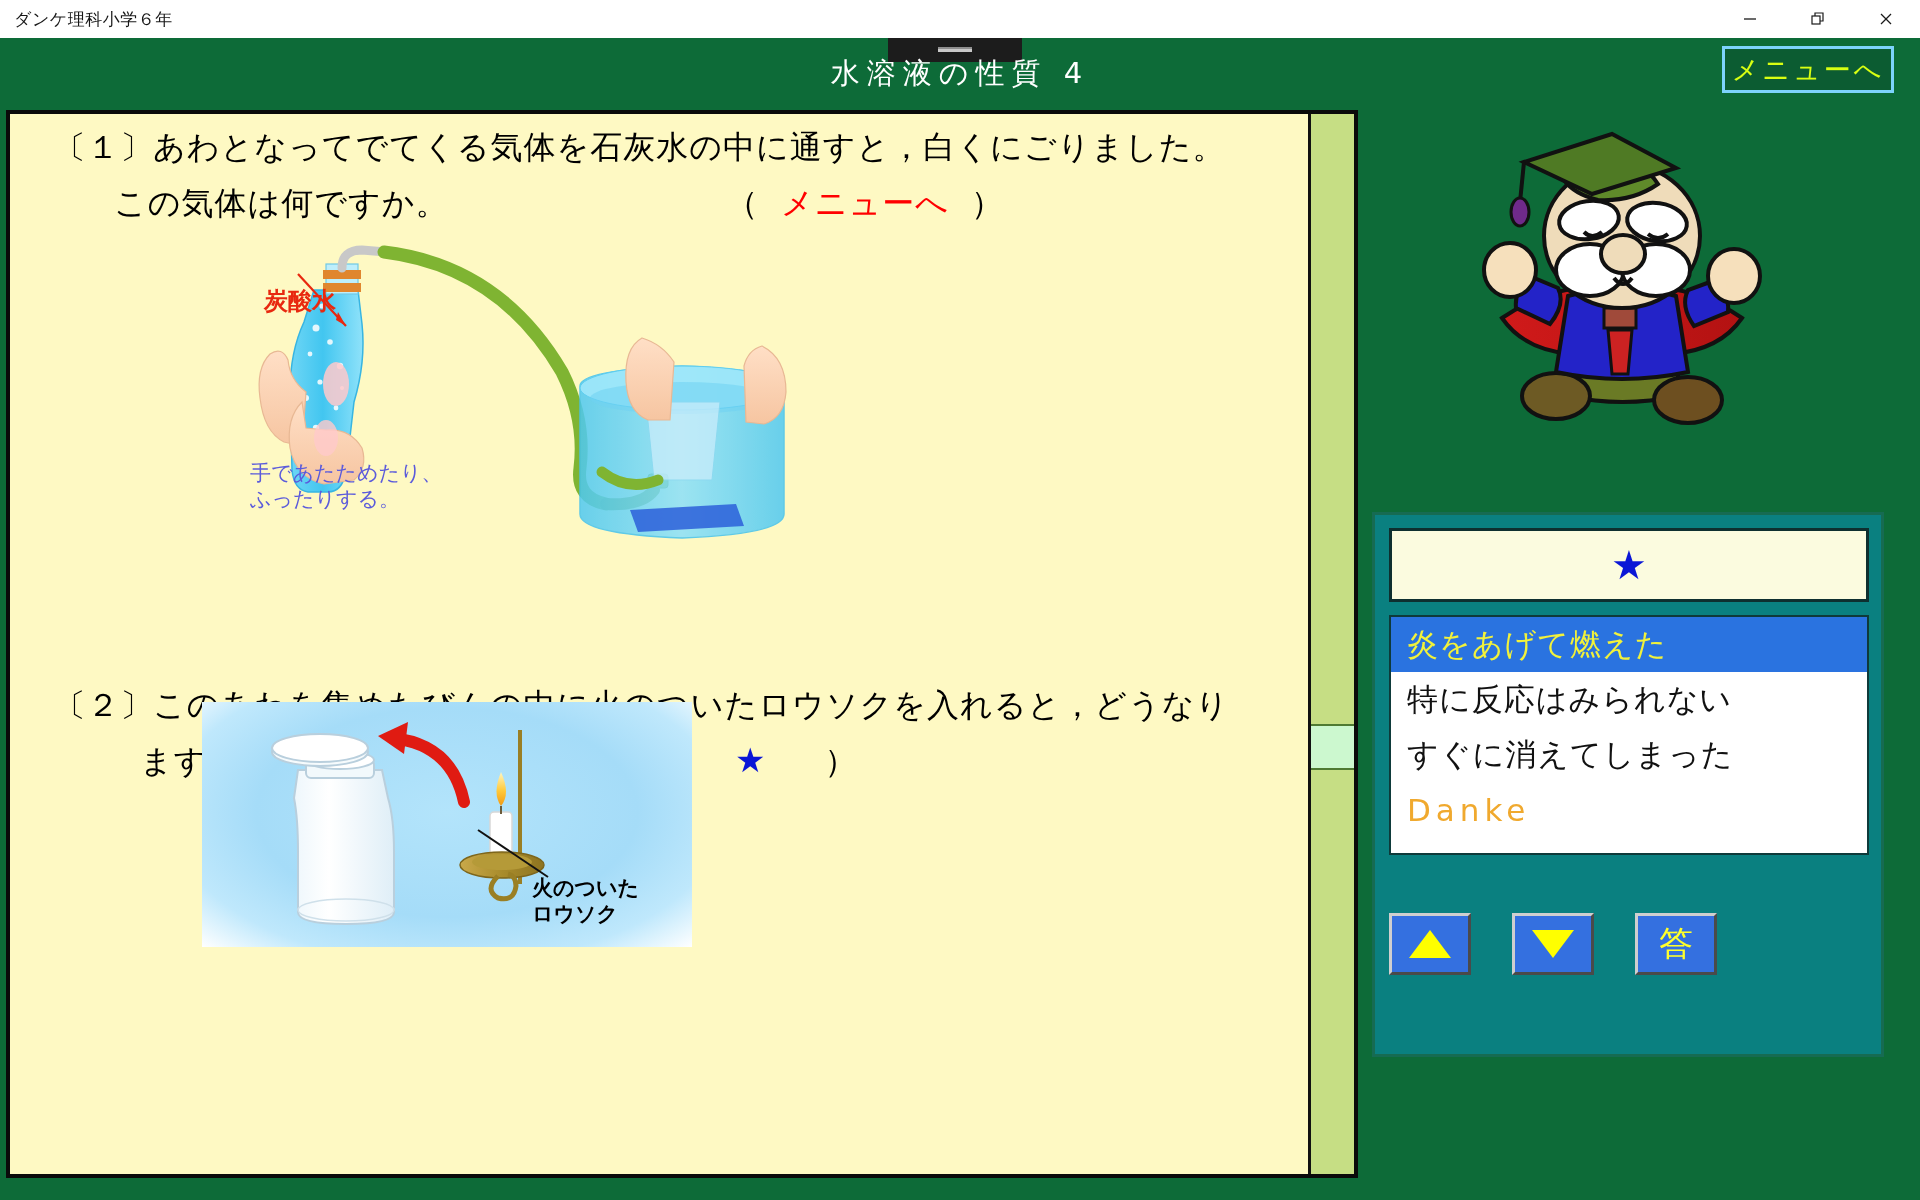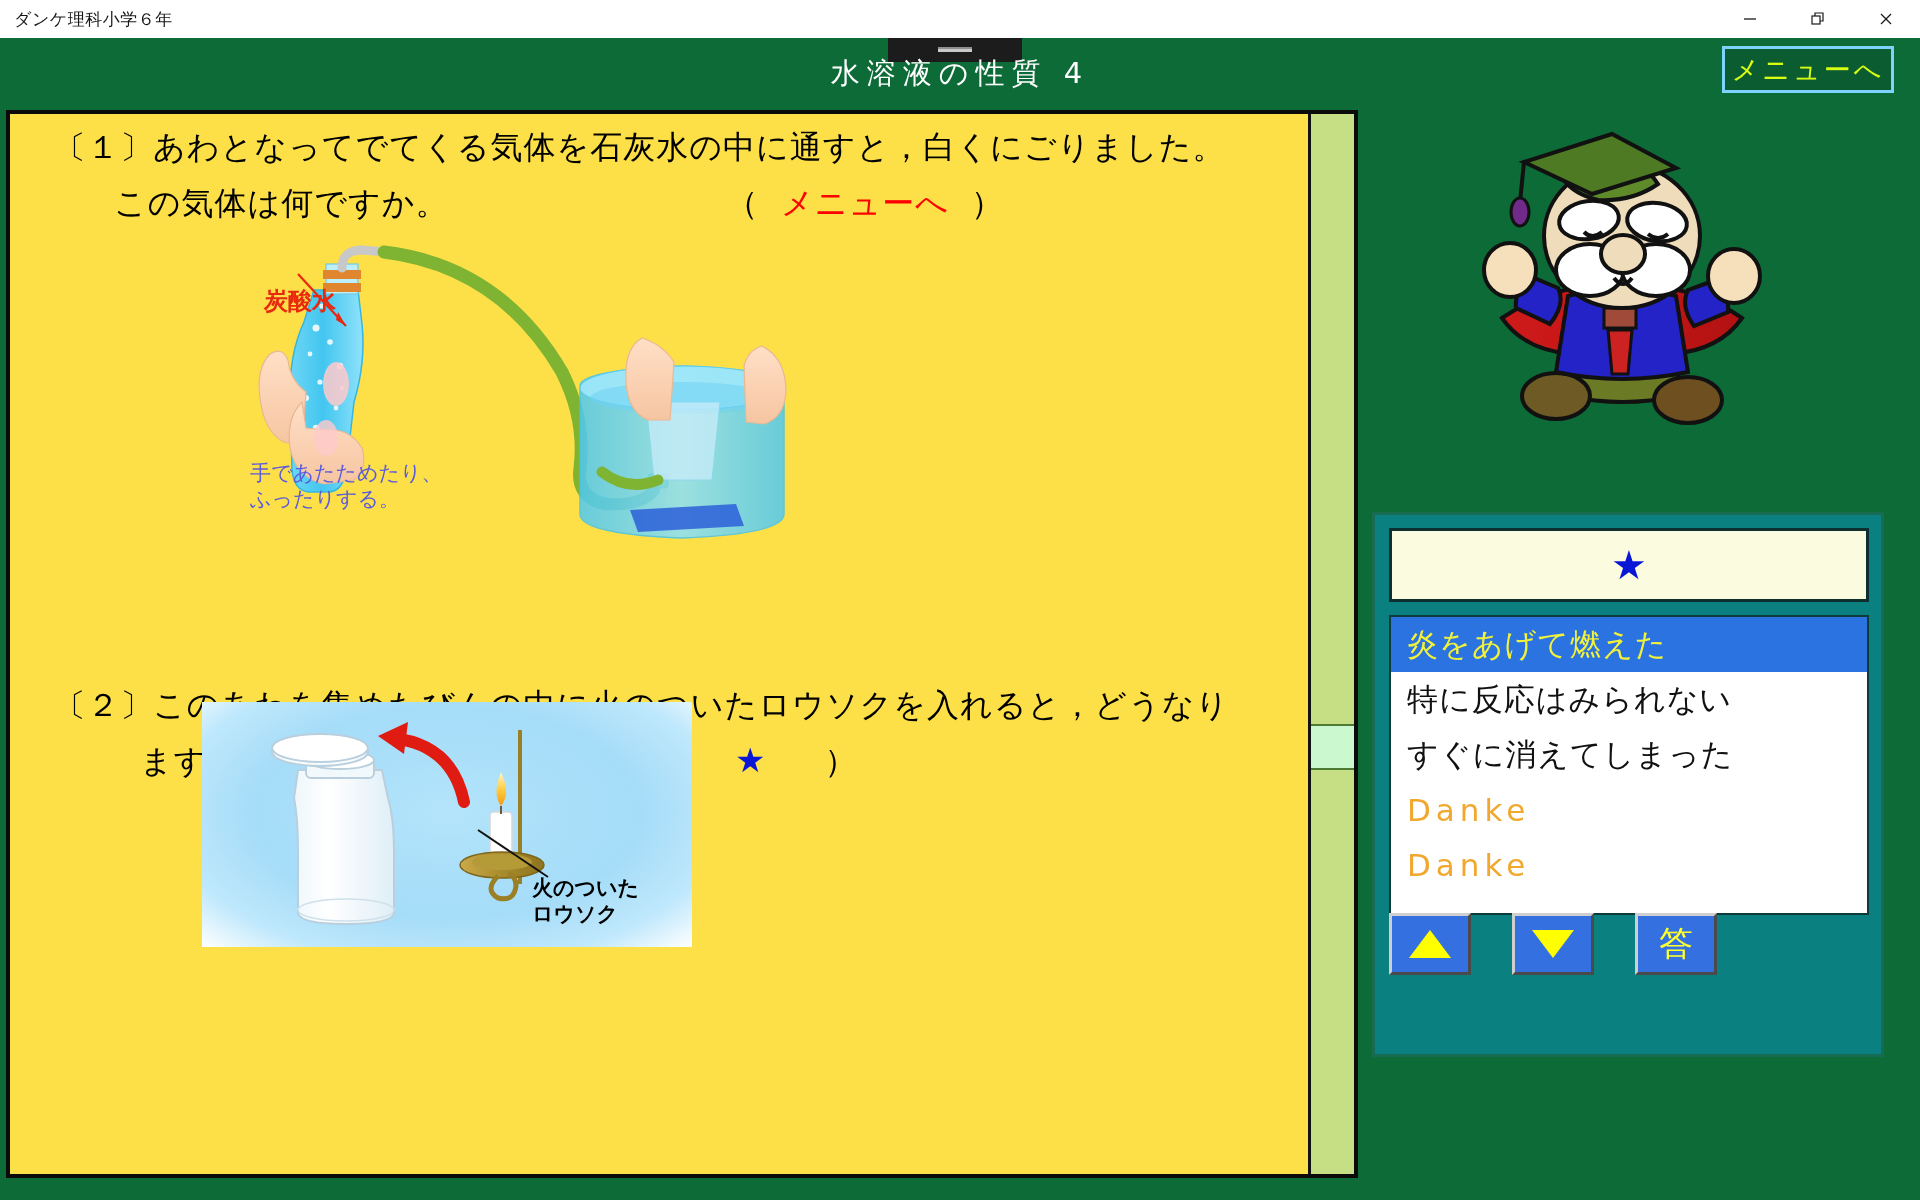--- a/index.html
+++ b/index.html
@@ -49,21 +49,21 @@
     color:#d8ff12;font-size:27px;letter-spacing:3px;cursor:pointer;
     font-family:"DejaVu Sans",sans-serif;box-sizing:border-box;
   }
   
   .doc-wrap{
     position:absolute;left:6px;top:110px;width:1352px;height:1068px;
     border:4px solid #0a0a0a;background:#ffffff;box-sizing:border-box;
     display:flex;
   }
   .doc-page{
-    position:relative;width:1302px;height:100%;background:#fde047;overflow:hidden;
+    position:relative;width:1302px;height:100%;background:#fef9c3;overflow:hidden;
   }
   .scrollbar{
     width:46px;height:100%;background:#c6de84;border-left:3px solid #111;
     position:relative;box-sizing:border-box;
   }
   .scroll-thumb{
     position:absolute;left:0;top:610px;width:100%;height:46px;
     background:#ccf8cf;border-top:2px solid #4f7a33;border-bottom:2px solid #4f7a33;
     box-sizing:border-box;cursor:pointer;
   }
@@ -104,21 +104,21 @@
     position:absolute;left:1372px;top:512px;width:512px;height:545px;
     background:#0a8080;border:3px solid #166b52;box-sizing:border-box;
   }
   .star-box{
     position:absolute;left:14px;top:13px;width:480px;height:74px;
     background:#fbfbdf;border:3px solid #0e2f2f;box-sizing:border-box;
     display:flex;align-items:center;justify-content:center;
   }
   .star-box span{color:#0a16d6;font-size:40px;line-height:40px;}
   .choice-list{
-    position:absolute;left:14px;top:100px;width:480px;height:300px;
+    position:absolute;left:14px;top:100px;width:480px;height:240px;
     background:#ffffff;border:2px solid #0e3a3a;box-sizing:border-box;overflow:hidden;
   }
   .choice{
     height:55px;display:flex;align-items:center;padding-left:16px;
     font-size:31px;font-family:"DejaVu Sans",sans-serif;color:#111;
     box-sizing:border-box;cursor:pointer;letter-spacing:1px;
   }
   .choice.sel{background:#2a73e0;color:#f2f23a;}
   .choice.danke{color:#f0a92e;letter-spacing:5px;}
   .nav-btns{position:absolute;left:14px;top:398px;display:flex;gap:41px;}

